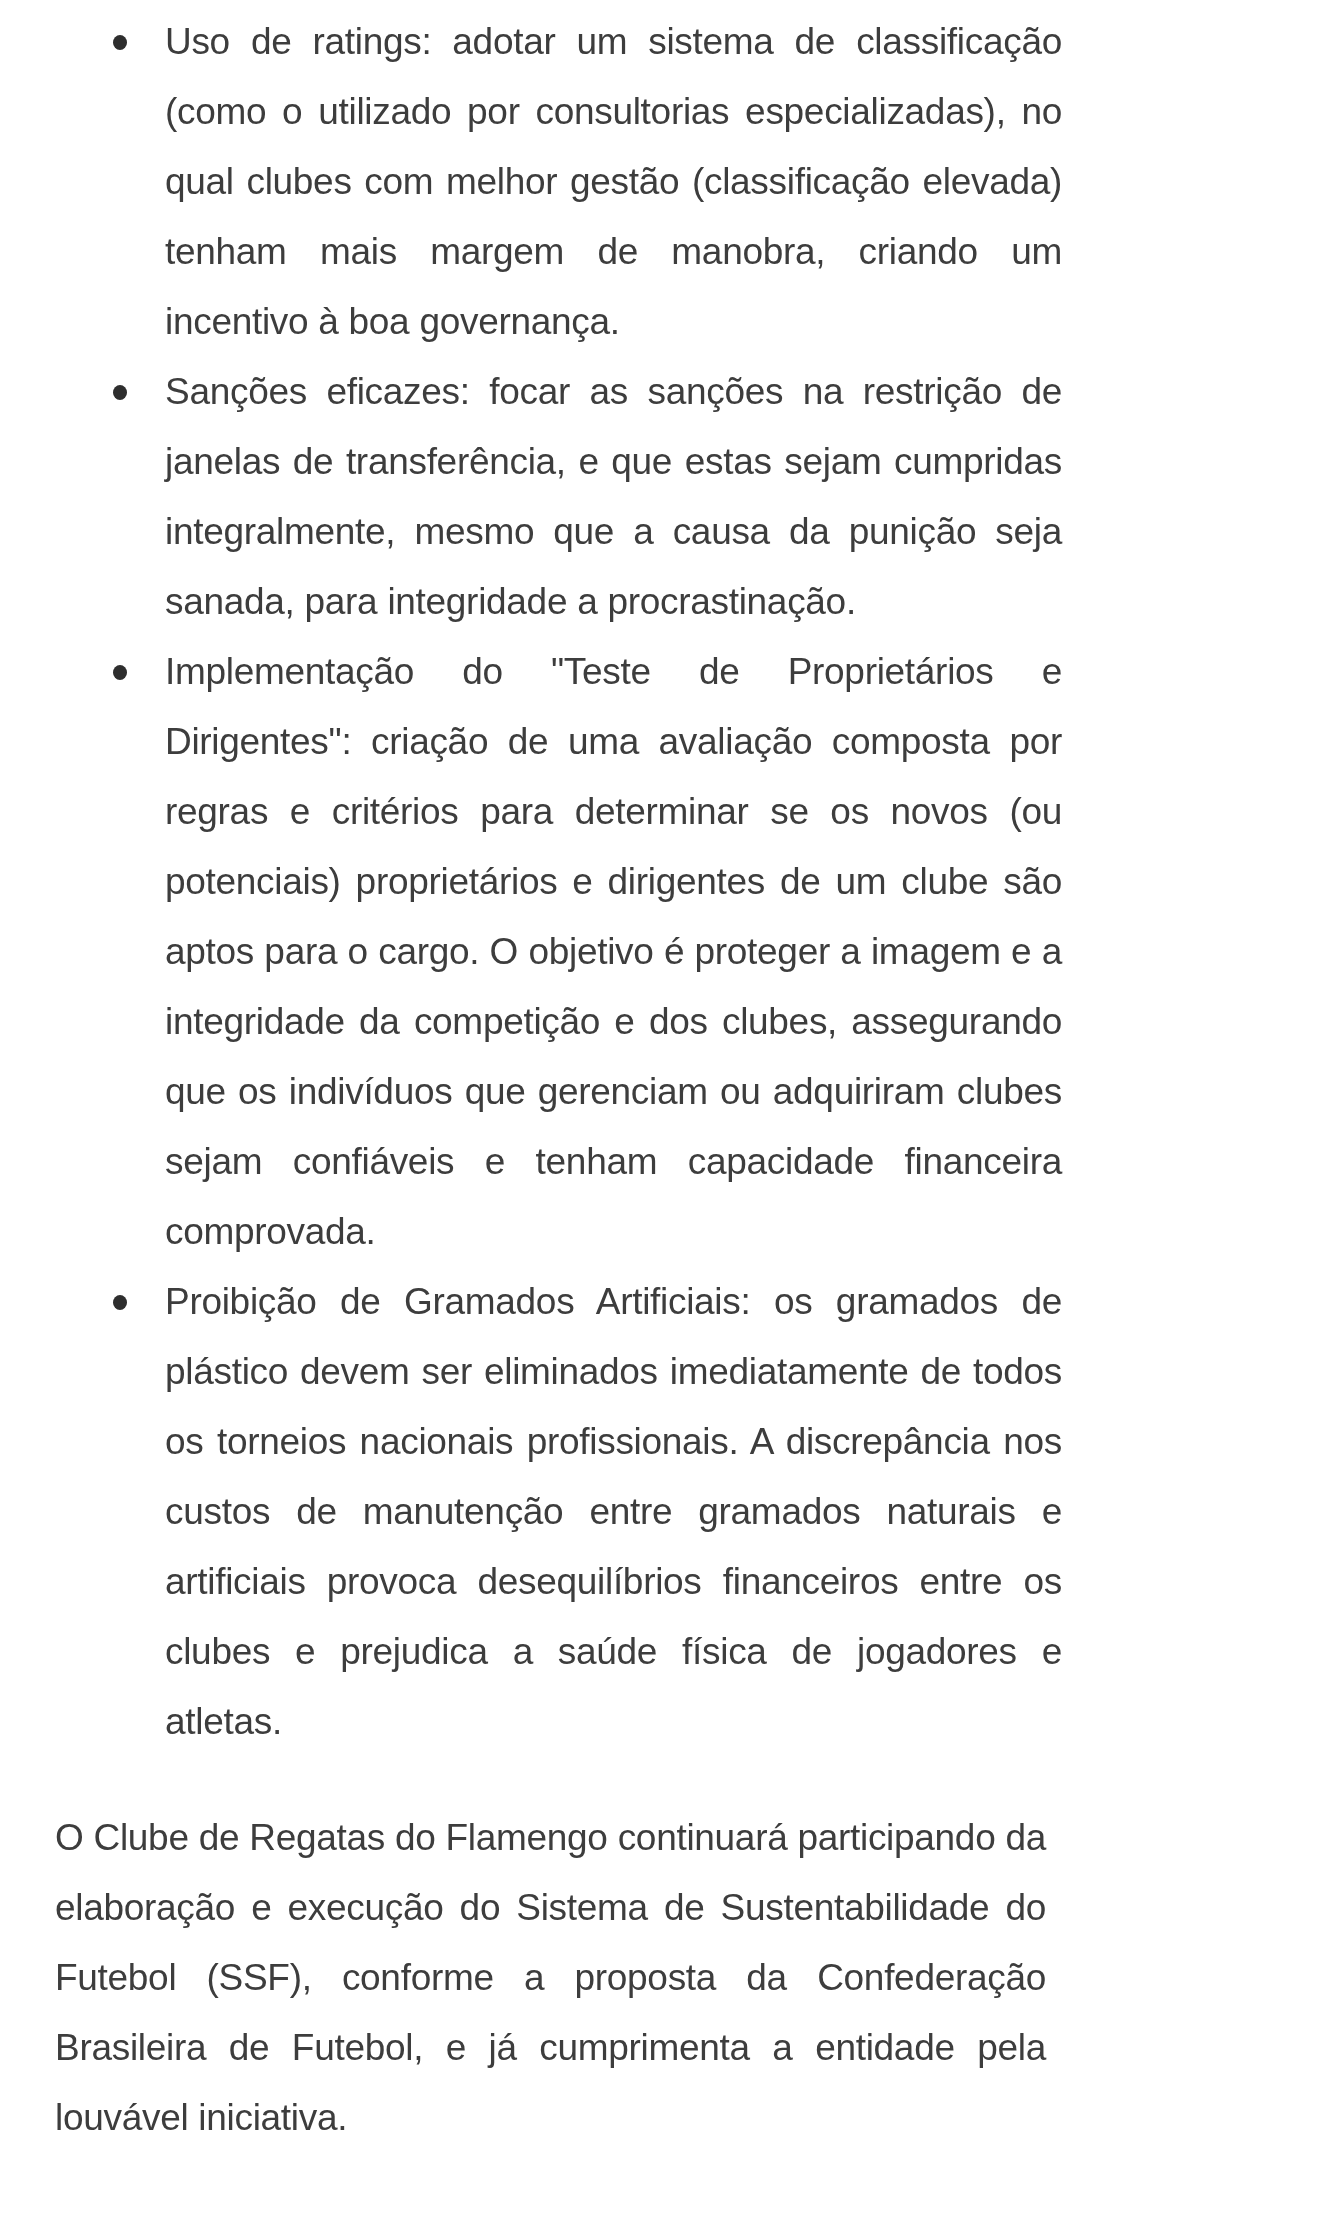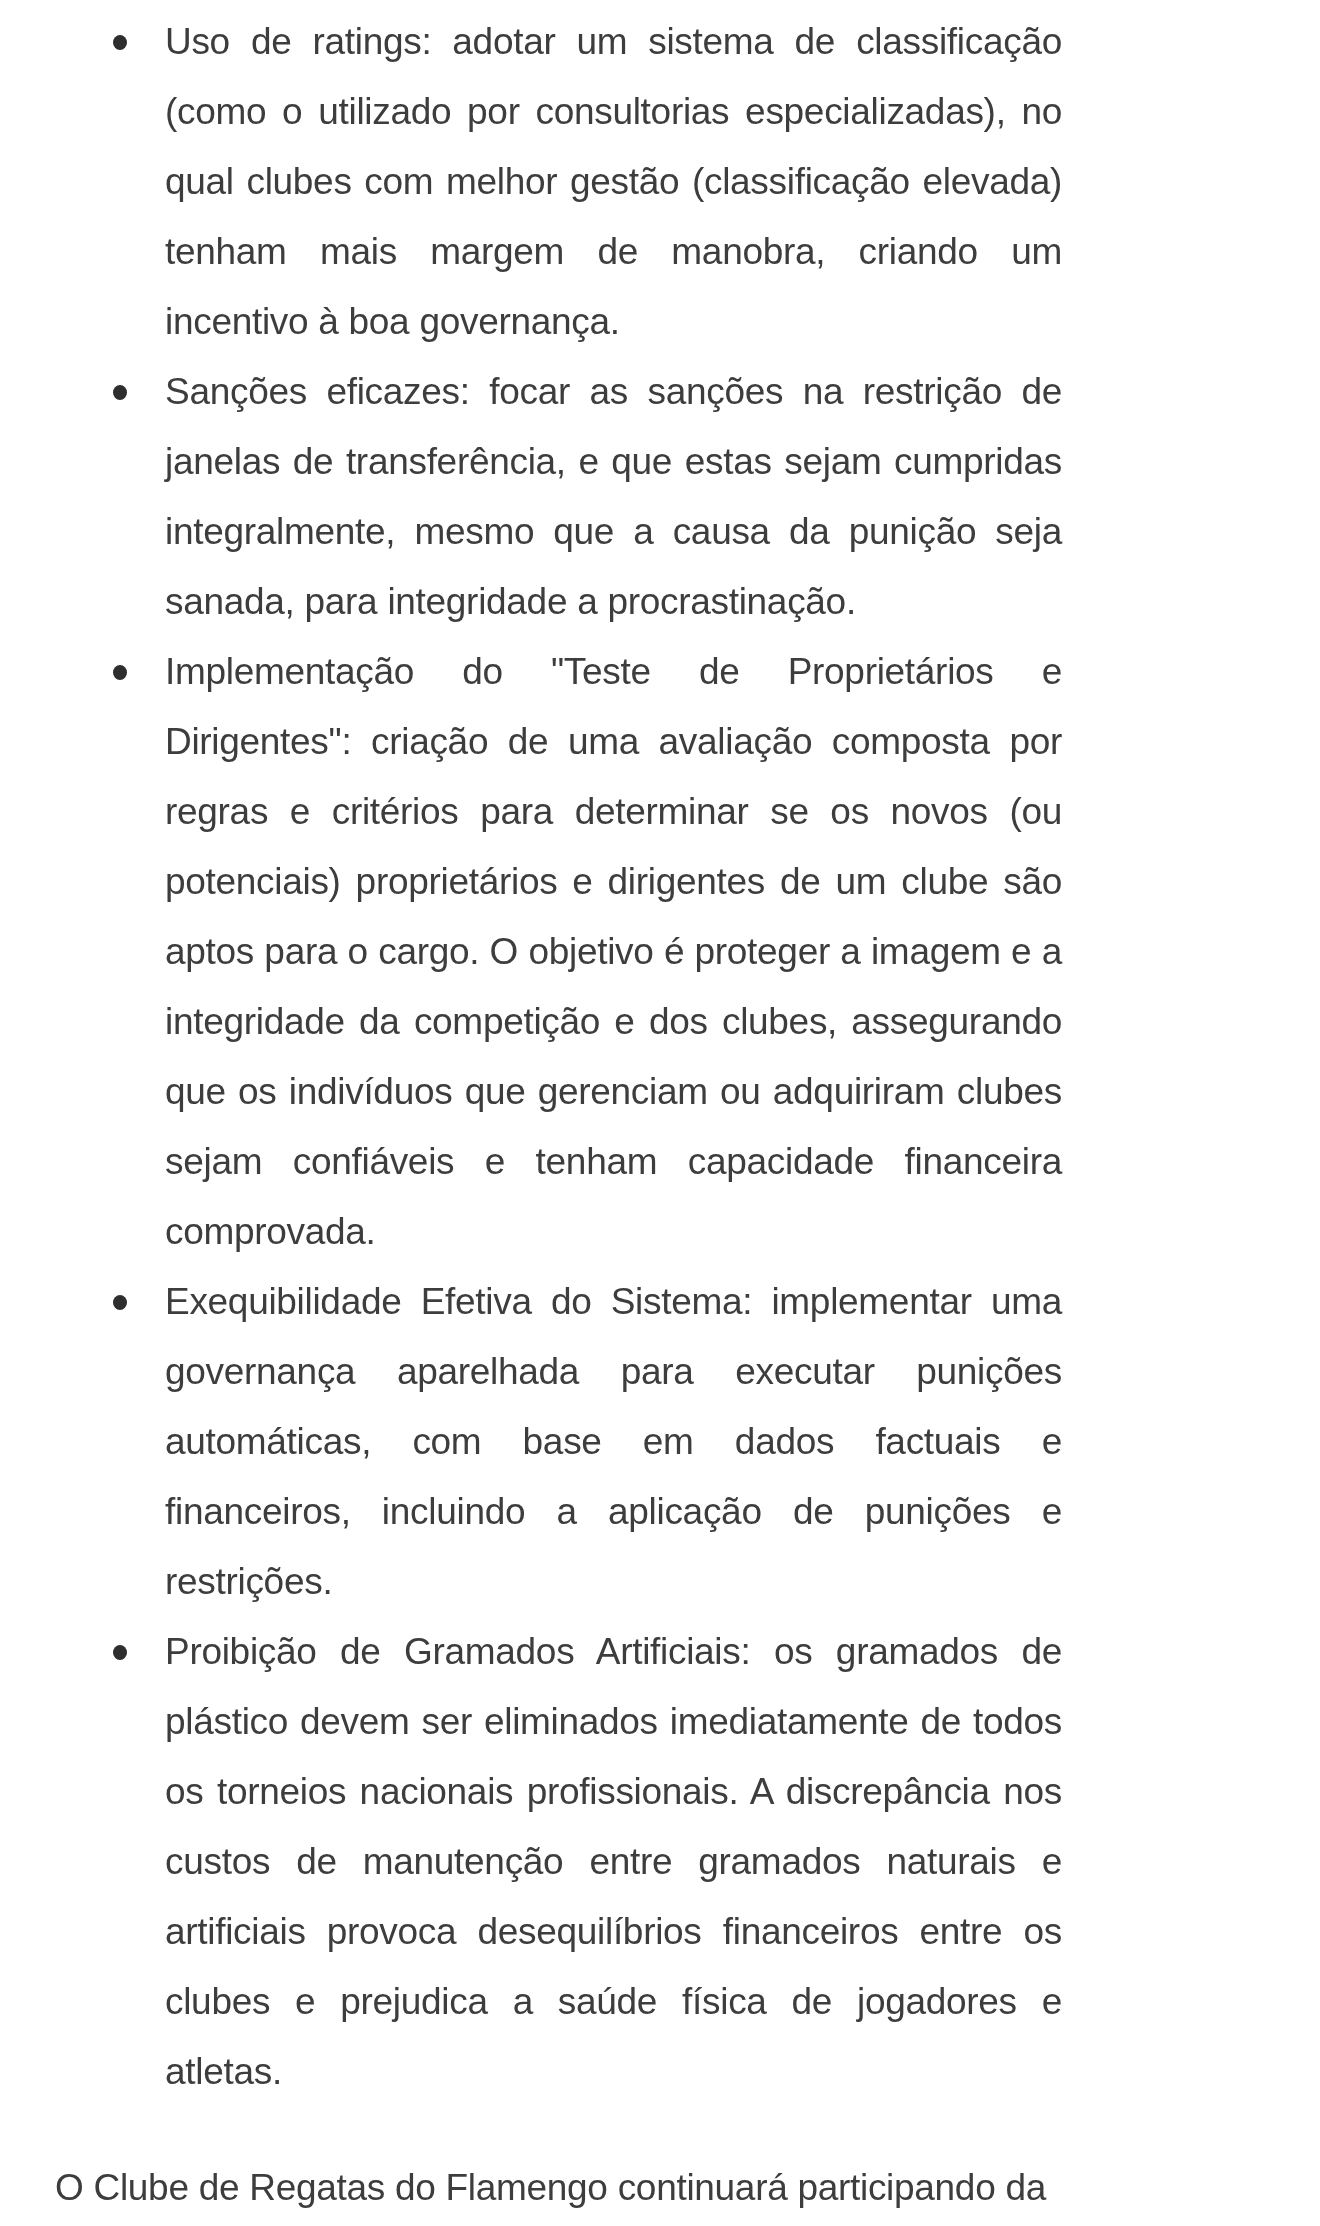--- a/index.html
+++ b/index.html
@@ -52,17 +52,16 @@
   }
 </style>
 </head>
 <body>
 
 <div class="page">
   <ul class="bullet-list">
     <li>Uso de ratings: adotar um sistema de classificação (como o utilizado por consultorias especializadas), no qual clubes com melhor gestão (classificação elevada) tenham mais margem de manobra, criando um incentivo à boa governança.</li>
     <li>Sanções eficazes: focar as sanções na restrição de janelas de transferência, e que estas sejam cumpridas integralmente, mesmo que a causa da punição seja sanada, para integridade a procrastinação.</li>
     <li>Implementação do "Teste de Proprietários e Dirigentes": criação de uma avaliação composta por regras e critérios para determinar se os novos (ou potenciais) proprietários e dirigentes de um clube são aptos para o cargo. O objetivo é proteger a imagem e a integridade da competição e dos clubes, assegurando que os indivíduos que gerenciam ou adquiriram clubes sejam confiáveis e tenham capacidade financeira comprovada.</li>
-    <li>Exequibilidade Efetiva do Sistema: implementar uma governança aparelhada para executar punições automáticas, com base em dados factuais e financeiros, incluindo a aplicação de punições e restrições.</li>
     <li>Proibição de Gramados Artificiais: os gramados de plástico devem ser eliminados imediatamente de todos os torneios nacionais profissionais. A discrepância nos custos de manutenção entre gramados naturais e artificiais provoca desequilíbrios financeiros entre os clubes e prejudica a saúde física de jogadores e atletas.</li>
   </ul>
   <p class="closing">O Clube de Regatas do Flamengo continuará participando da elaboração e execução do Sistema de Sustentabilidade do Futebol (SSF), conforme a proposta da Confederação Brasileira de Futebol, e já cumprimenta a entidade pela louvável iniciativa.</p>
 </div>
 
 </body></html>

